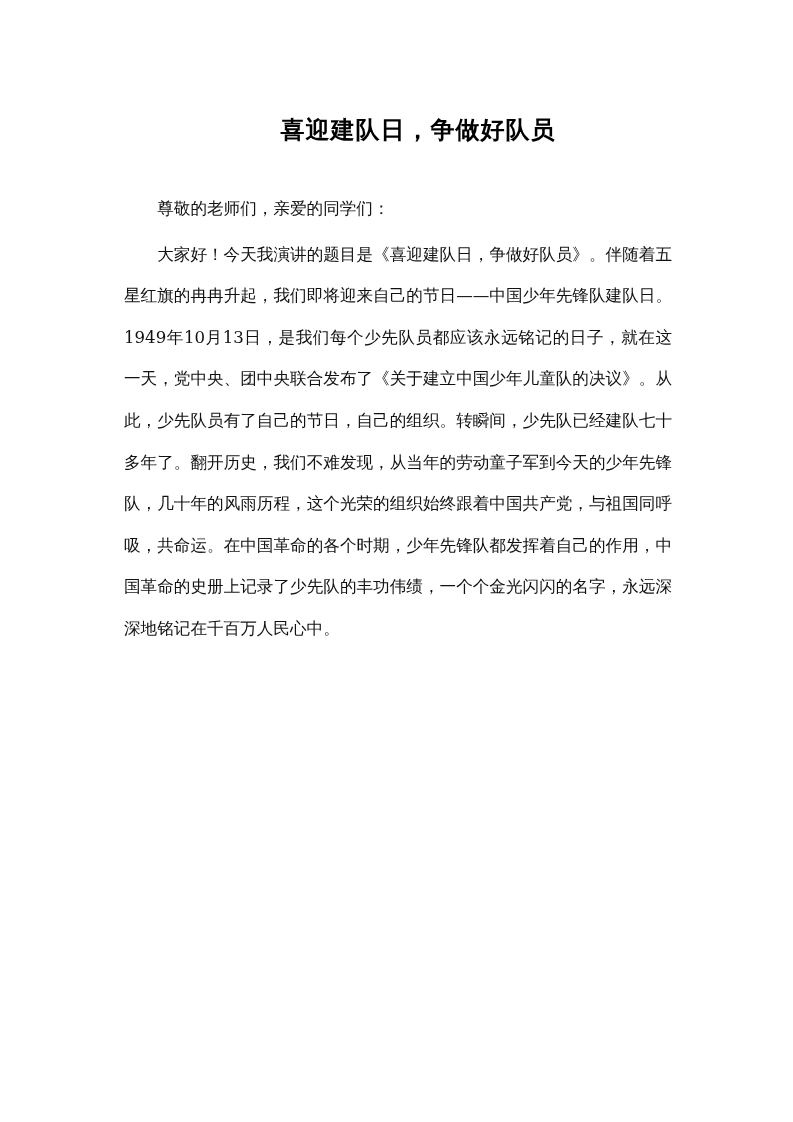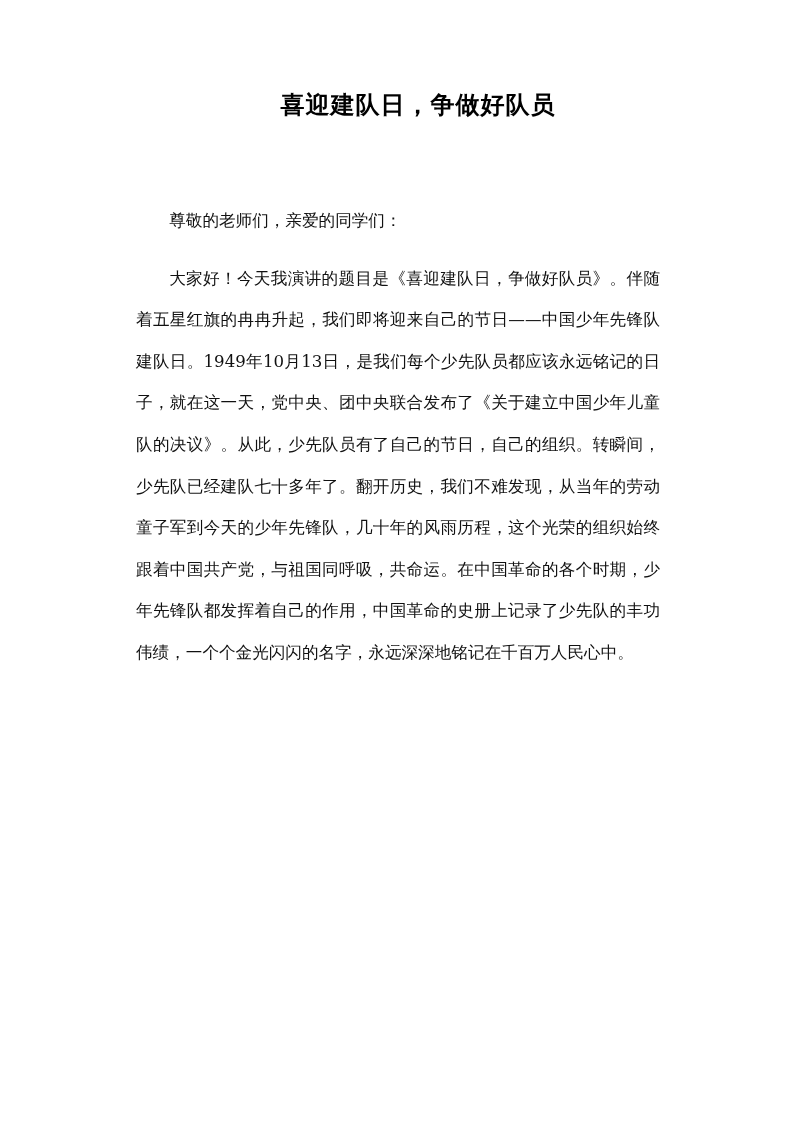--- a/index.html
+++ b/index.html
@@ -3,30 +3,30 @@
   <meta charset="utf-8">
   <style>
     html, body { margin: 0; padding: 0; background: #ffffff; }
     body { width: 793px; height: 1122px; position: relative; overflow: hidden; }
     .page {
       position: absolute; left: 120px; top: 0; width: 556px;
       font-family: "DejaVu Serif", "Liberation Serif", serif;
       color: #111111;
     }
     .title {
-      position: absolute; top: 89px; left: 0; width: 556px;
+      position: absolute; top: 114px; left: 0; width: 556px;
       text-align: center; padding-left: 40px; box-sizing: border-box;
       font-family: "DejaVu Sans", "Liberation Sans", sans-serif;
       font-weight: bold; font-size: 24px; letter-spacing: 1px; color: #000;
     }
     .body-text {
       position: absolute; top: 184px; left: 0; width: 556px;
       font-size: 16.6px; line-height: 41.6px; text-align: justify;
     }
-    .body-text p { margin: 16px; text-indent: 2em; }
+    .body-text p { margin: 4px; text-indent: 2em; }
   </style>
 </head>
 <body>
 
 <div class="page">
   <div class="title">喜迎建队日，争做好队员</div>
   <div class="body-text">
     <p>尊敬的老师们，亲爱的同学们：</p>
     <p>大家好！今天我演讲的题目是《喜迎建队日，争做好队员》。伴随着五星红旗的冉冉升起，我们即将迎来自己的节日——中国少年先锋队建队日。1949年10月13日，是我们每个少先队员都应该永远铭记的日子，就在这一天，党中央、团中央联合发布了《关于建立中国少年儿童队的决议》。从此，少先队员有了自己的节日，自己的组织。转瞬间，少先队已经建队七十多年了。翻开历史，我们不难发现，从当年的劳动童子军到今天的少年先锋队，几十年的风雨历程，这个光荣的组织始终跟着中国共产党，与祖国同呼吸，共命运。在中国革命的各个时期，少年先锋队都发挥着自己的作用，中国革命的史册上记录了少先队的丰功伟绩，一个个金光闪闪的名字，永远深深地铭记在千百万人民心中。</p>
   </div>

